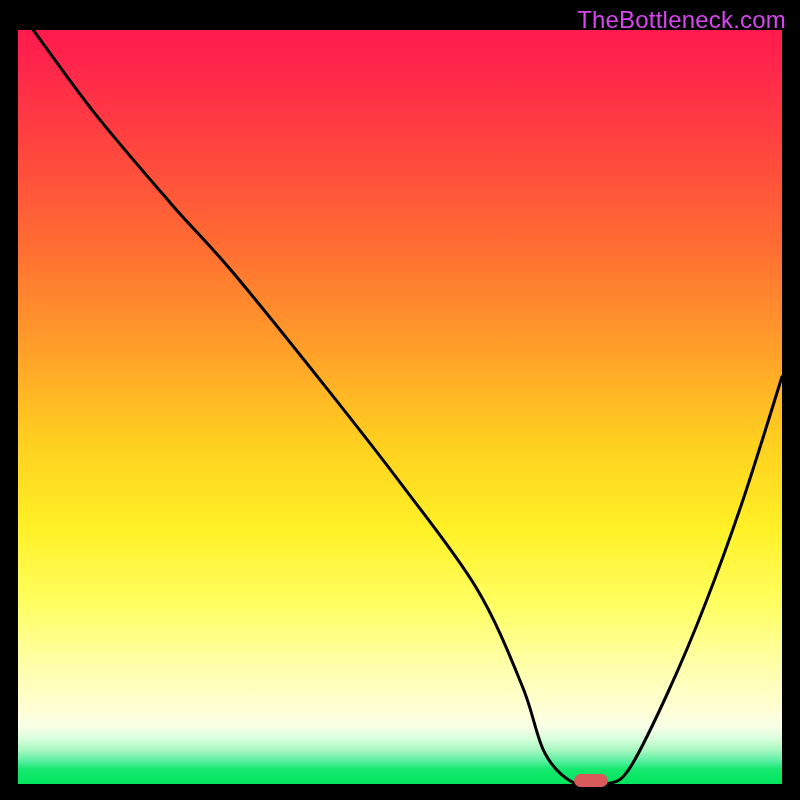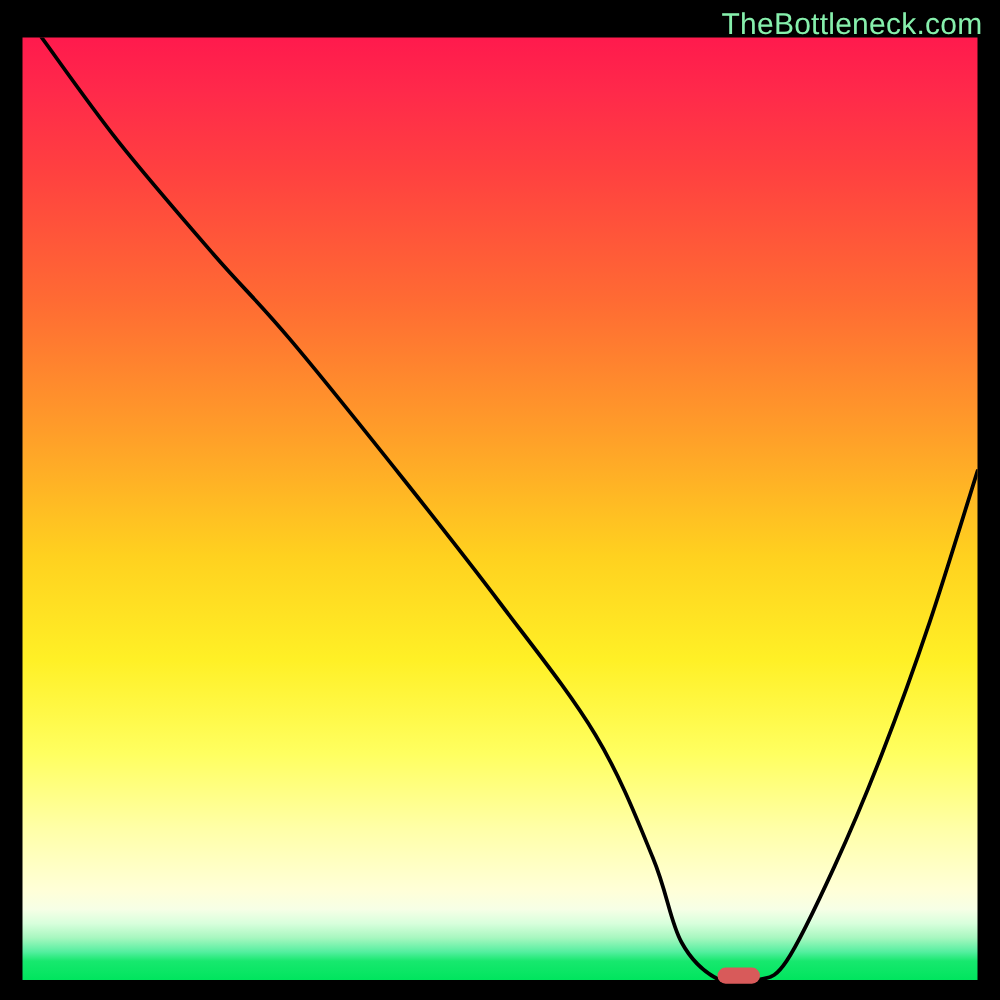--- a/index.html
+++ b/index.html
@@ -9,21 +9,21 @@
     width: 800px;
     height: 800px;
     overflow: hidden;
     position: relative;
     font-family: Arial, Helvetica, sans-serif;
   }
   .watermark {
     position: absolute;
     top: 6px;
     right: 14px;
-    color: #86efac;
+    color: #d946ef;
     font-size: 24px;
     letter-spacing: 0.2px;
     z-index: 10;
   }
   .frame {
     position: absolute;
     left: 18px;
     top: 30px;
     width: 764px;
     height: 754px;

